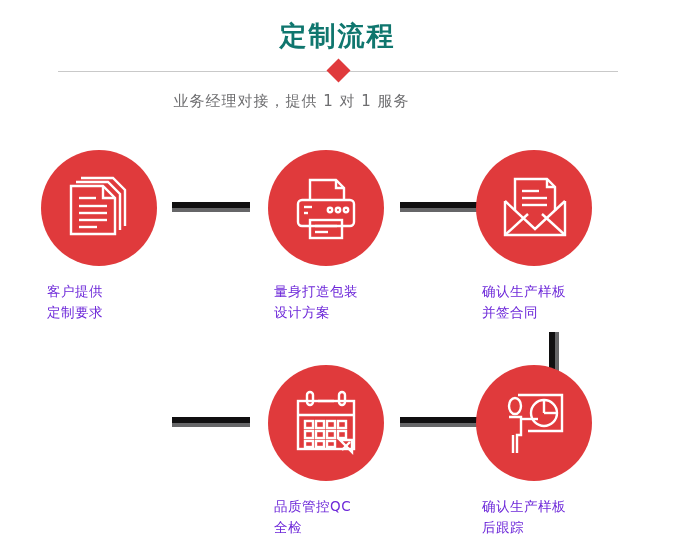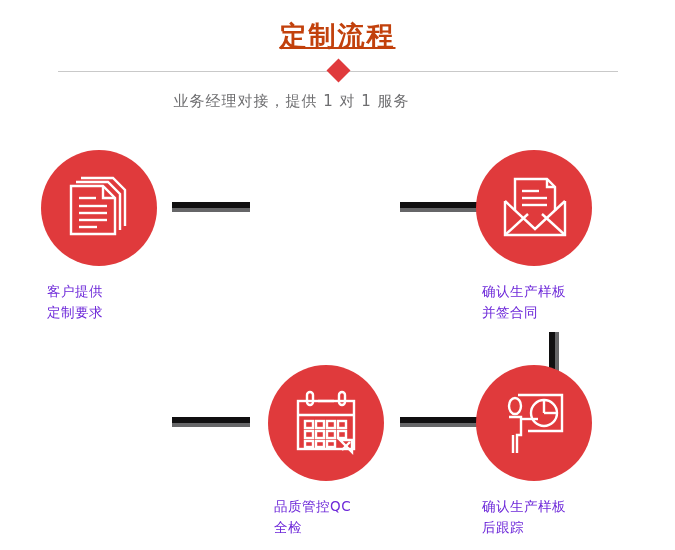--- a/index.html
+++ b/index.html
@@ -17,24 +17,23 @@
 
   
   .header-title {
     position: absolute;
     left: 0;
     top: 18px;
     width: 675px;
     text-align: center;
     font-size: 27px;
     font-weight: bold;
-    color: #c2410c;
+    color: #0f766e;
     letter-spacing: 2px;
     line-height: 36px;
-    text-decoration: underline;
   }
   .divider-wrap {
     position: absolute;
     left: 58px;
     top: 71px;
     width: 560px;
     height: 2px;
   }
   .divider-line {
     position: absolute;
@@ -185,20 +184,41 @@
       </div>
       <div class="node-label">客户提供
 定制要求</div>
     </div>
 
     <div class="conn-h h0">
       <div class="bar-dark"></div>
       <div class="bar-grey"></div>
     </div>
 
+    <div class="node c1">
+      <div class="circle">
+        <svg width="72" height="72" viewBox="0 0 72 72">
+          <g fill="none" stroke="#ffffff" stroke-width="2.4">
+            <path d="M20,28 V8 H46 L54,16 V28"></path>
+            <path d="M46,8 V16 H54"></path>
+            <path d="M12,28 H60 a4,4 0 0 1 4,4 V50 a4,4 0 0 1 -4,4 H12 a4,4 0 0 1 -4,-4 V32 a4,4 0 0 1 4,-4 Z"></path>
+            <line x1="14" y1="35" x2="22" y2="35"></line>
+            <line x1="14" y1="41" x2="18" y2="41"></line>
+            <circle cx="40" cy="38" r="2.2"></circle>
+            <circle cx="48" cy="38" r="2.2"></circle>
+            <circle cx="56" cy="38" r="2.2"></circle>
+            <rect x="20" y="48" width="32" height="18"></rect>
+            <line x1="25" y1="54" x2="47" y2="54"></line>
+            <line x1="25" y1="60" x2="38" y2="60"></line>
+          </g>
+        </svg>
+      </div>
+      <div class="node-label">量身打造包装
+设计方案</div>
+    </div>
 
     <div class="conn-h h1">
       <div class="bar-dark"></div>
       <div class="bar-grey"></div>
     </div>
 
     <div class="node c2">
       <div class="circle">
         <svg width="74" height="74" viewBox="0 0 74 74">
           <g fill="none" stroke="#ffffff" stroke-width="2.4">

